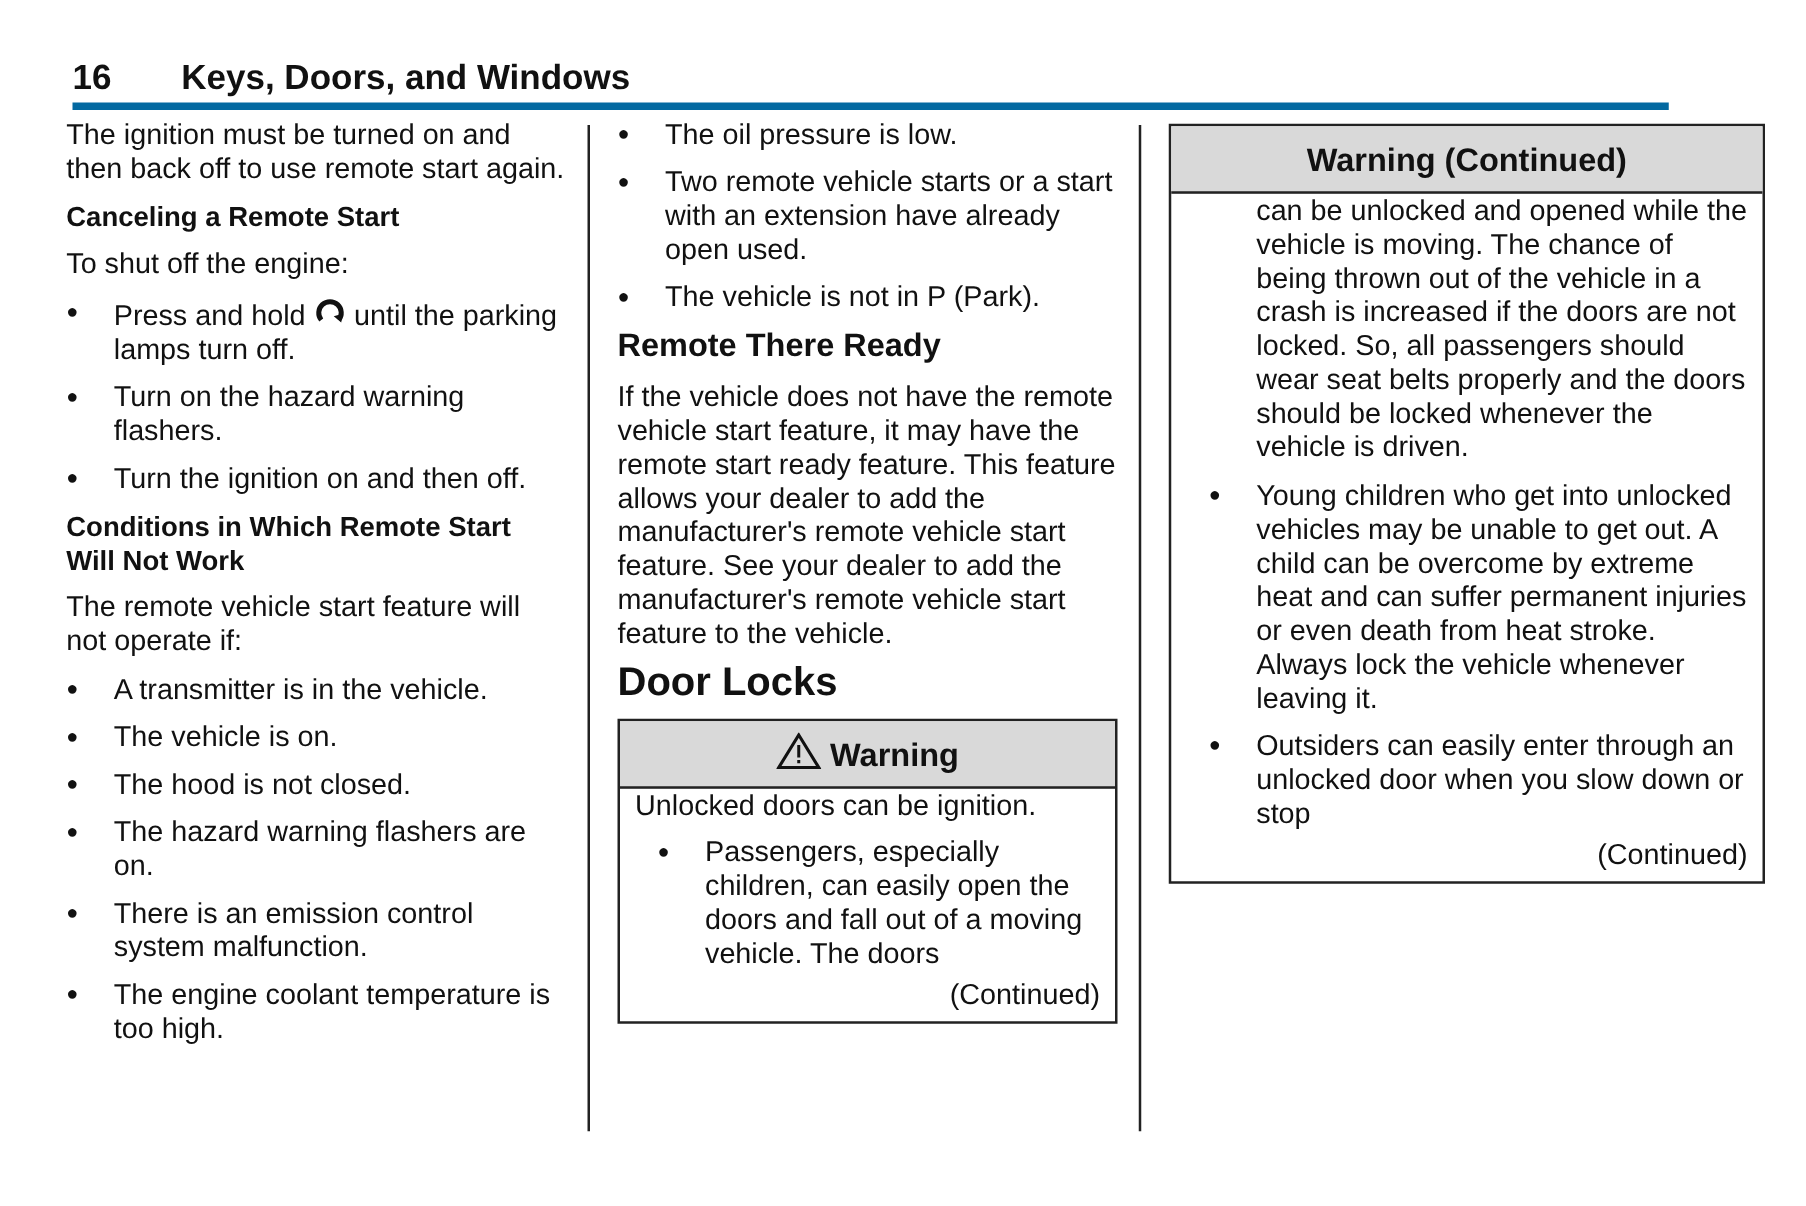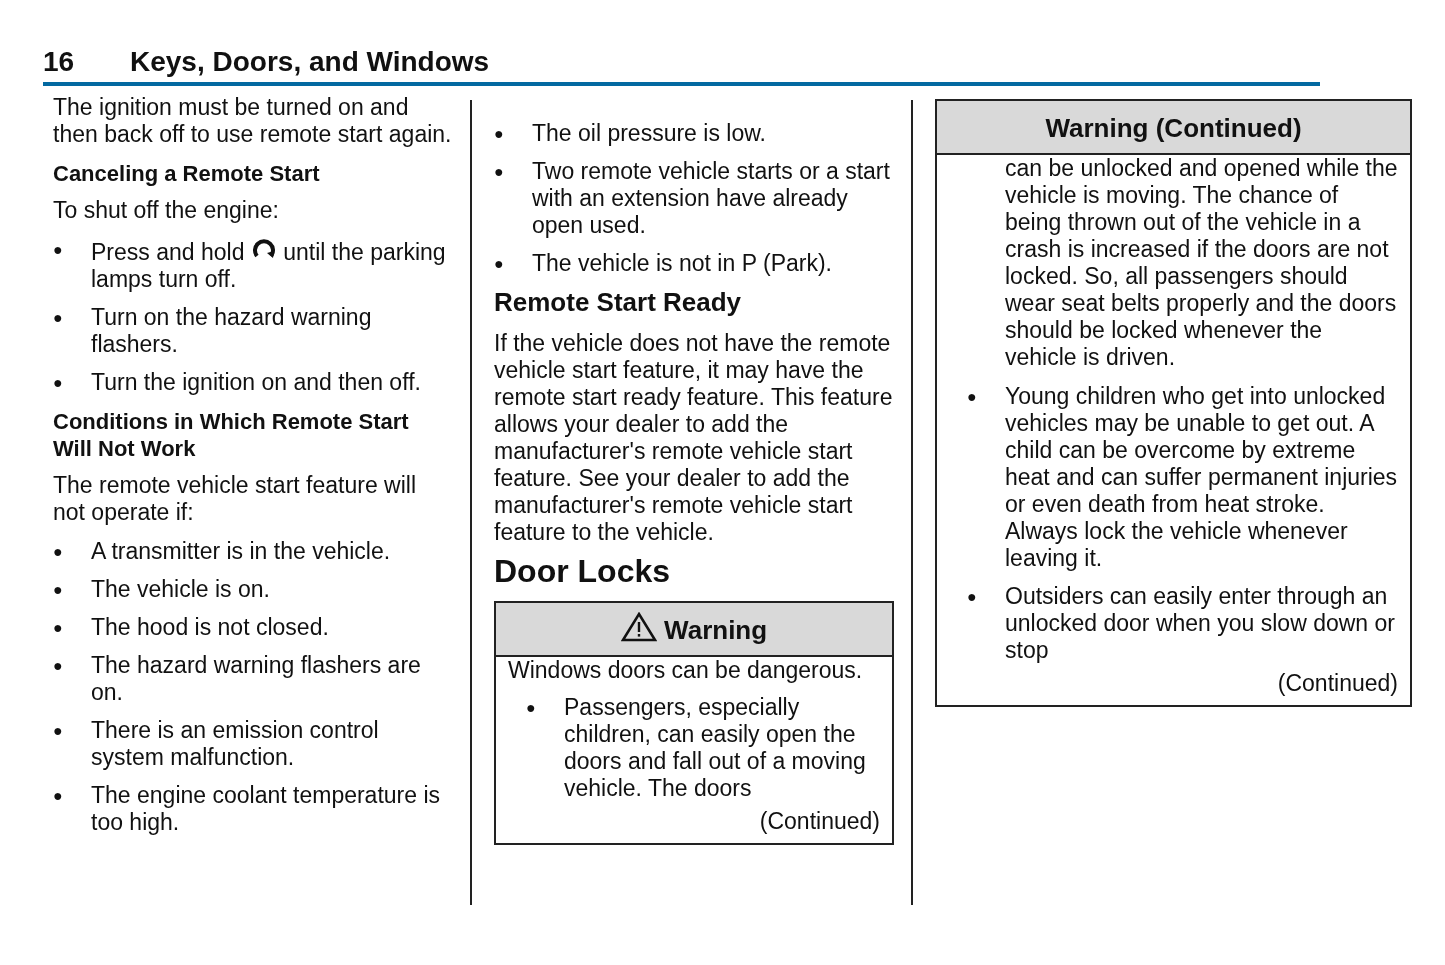--- a/index.html
+++ b/index.html
@@ -1,23 +1,23 @@
 <!DOCTYPE html>
 <html><head>
 <meta charset="utf-8">
 <style>
   html, body { margin:0; padding:0; background:#fff; }
   body { width:1445px; height:965px; position:relative; overflow:hidden;
          font-family:"Liberation Sans", sans-serif; color:#111; }
-  .header { position:absolute; left:43px; top:46px; width:1277px; height:36px; border-bottom:4px solid #0369a1; }
+  .header { position:absolute; left:58px; top:46px; width:1277px; height:36px; border-bottom:6px solid #0369a1; }
   .pnum { position:absolute; left:0; top:0; font-size:28px; font-weight:bold; }
   .ptitle { position:absolute; left:87px; top:0; font-size:28px; font-weight:bold; }
   .col { position:absolute; top:94px; font-size:23px; line-height:27px; }
   .col1 { left:53px; width:400px; }
-  .col2 { left:494px; width:400px;margin-top:26px; }
+  .col2 { left:494px; width:400px; }
   .col3 { left:935px; width:477px; }
   .vrule { position:absolute; top:100px; width:2px; height:805px; background:#222; }
   p { margin:0 0 12px 0; }
   h4 { margin:0 0 10px 0; font-size:22px; font-weight:bold; line-height:27px; }
   h3 { margin:0 0 14px 0; font-size:26px; font-weight:bold; }
   h2 { margin:0 0 16px 0; font-size:32px; font-weight:bold; }
   ul { list-style:none; margin:0 0 12px 0; padding:0; }
   li { position:relative; padding-left:38px; margin-bottom:11px; }
   li::before { content:"●"; position:absolute; left:0; top:0; font-size:16px; }
   .box { border:2px solid #222; }
@@ -66,36 +66,36 @@
 </div>
 
 <div class="vrule" style="left:470px;"></div>
 
 <div class="col col2">
   <ul>
     <li>The oil pressure is low.</li>
     <li>Two remote vehicle starts or a start with an extension have already open used.</li>
     <li>The vehicle is not in P (Park).</li>
   </ul>
-  <h3>Remote Start Ready</h3>
+  <h3>Remote There Ready</h3>
   <p>If the vehicle does not have the remote vehicle start feature, it may have the remote start ready feature. This feature allows your dealer to add the manufacturer's remote vehicle start feature. See your dealer to add the manufacturer's remote vehicle start feature to the vehicle.</p>
   <h2>Door Locks</h2>
   <div class="box">
     <div class="box-head">
       <span>
         <svg width="36" height="30" viewBox="0 0 36 30" style="vertical-align:-3px">
             <path d="M18 2 L34 28 L2 28 Z" fill="none" stroke="#111" stroke-width="2.5"></path>
             <rect x="16.8" y="10" width="2.4" height="10" fill="#111"></rect>
             <rect x="16.8" y="22" width="2.4" height="2.6" fill="#111"></rect>
           </svg>
       </span>
       <span>Warning</span>
     </div>
     <div class="box-body">
-      <p style="margin-bottom:10px">Windows doors can be dangerous.</p>
+      <p style="margin-bottom:10px">Unlocked doors can be ignition.</p>
       <ul style="margin:0 0 0 18px">
         <li style="margin-bottom:6px">Passengers, especially children, can easily open the doors and fall out of a moving vehicle. The doors</li>
       </ul>
       <div class="cont">(Continued)</div>
     </div>
   </div>
 </div>
 
 <div class="vrule" style="left:911px;"></div>
 

